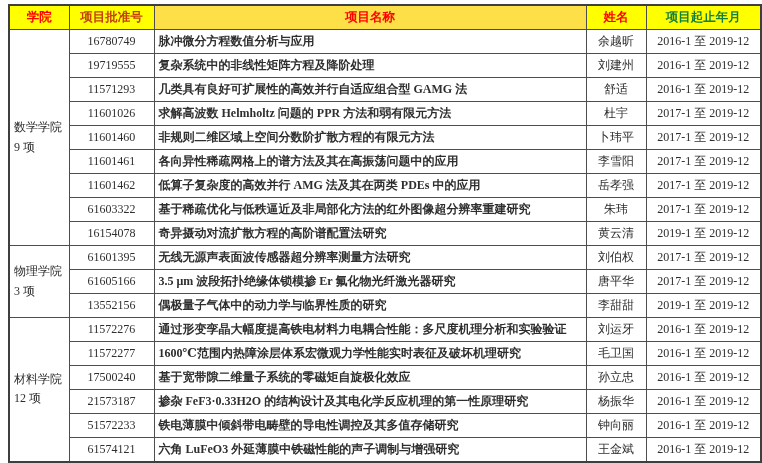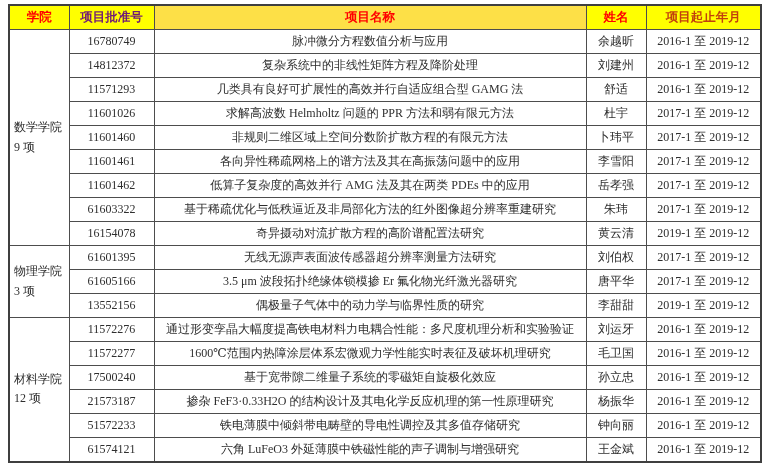--- a/index.html
+++ b/index.html
@@ -43,58 +43,59 @@
     height: 24px;
   }
   td.col-college {
     text-align: left;
     line-height: 1.6;
   }
   td.col-no, td.col-person, td.col-dates {
     text-align: center;
   }
   td.col-name {
-    text-align: center;
+    text-align: left;
     padding-left: 7px;
+    font-weight: bold;
   }
 </style>
 </head>
 <body>
 
 <div class="page">
   <table class="projects">
     <colgroup>
       <col style="width:60px">
       <col style="width:85px">
       <col style="width:432px">
       <col style="width:60px">
       <col style="width:115px">
     </colgroup>
     <thead>
       <tr>
         <th style="background: rgb(255, 255, 0); color: rgb(255, 0, 0);">学院</th>
-        <th style="background: rgb(255, 255, 0); color: #701a75;">项目批准号</th>
+        <th style="background: rgb(255, 255, 0); color: #c2410c;">项目批准号</th>
         <th style="background: #fde047; color: rgb(255, 0, 0);">项目名称</th>
         <th style="background: rgb(255, 255, 0); color: rgb(255, 0, 0); margin-top: 20px;">姓名</th>
-        <th style="background: rgb(255, 255, 0); color: #c2410c;">项目起止年月</th>
+        <th style="background: rgb(255, 255, 0); color: #15803d;">项目起止年月</th>
       </tr>
     </thead>
     <tbody>
         <tr>
           <td class="col-college" rowspan="9">
             <div>数学学院</div>
             <div>9 项</div>
           </td>
           <td class="col-no">16780749</td>
           <td class="col-name">脉冲微分方程数值分析与应用</td>
           <td class="col-person">余越昕</td>
           <td class="col-dates">2016-1 至 2019-12</td>
         </tr>
         <tr>
-          <td class="col-no">14812372</td>
+          <td class="col-no">19719555</td>
           <td class="col-name">复杂系统中的非线性矩阵方程及降阶处理</td>
           <td class="col-person">刘建州</td>
           <td class="col-dates">2016-1 至 2019-12</td>
         </tr>
         <tr>
           <td class="col-no">11571293</td>
           <td class="col-name">几类具有良好可扩展性的高效并行自适应组合型 GAMG 法</td>
           <td class="col-person">舒适</td>
           <td class="col-dates">2016-1 至 2019-12</td>
         </tr>

